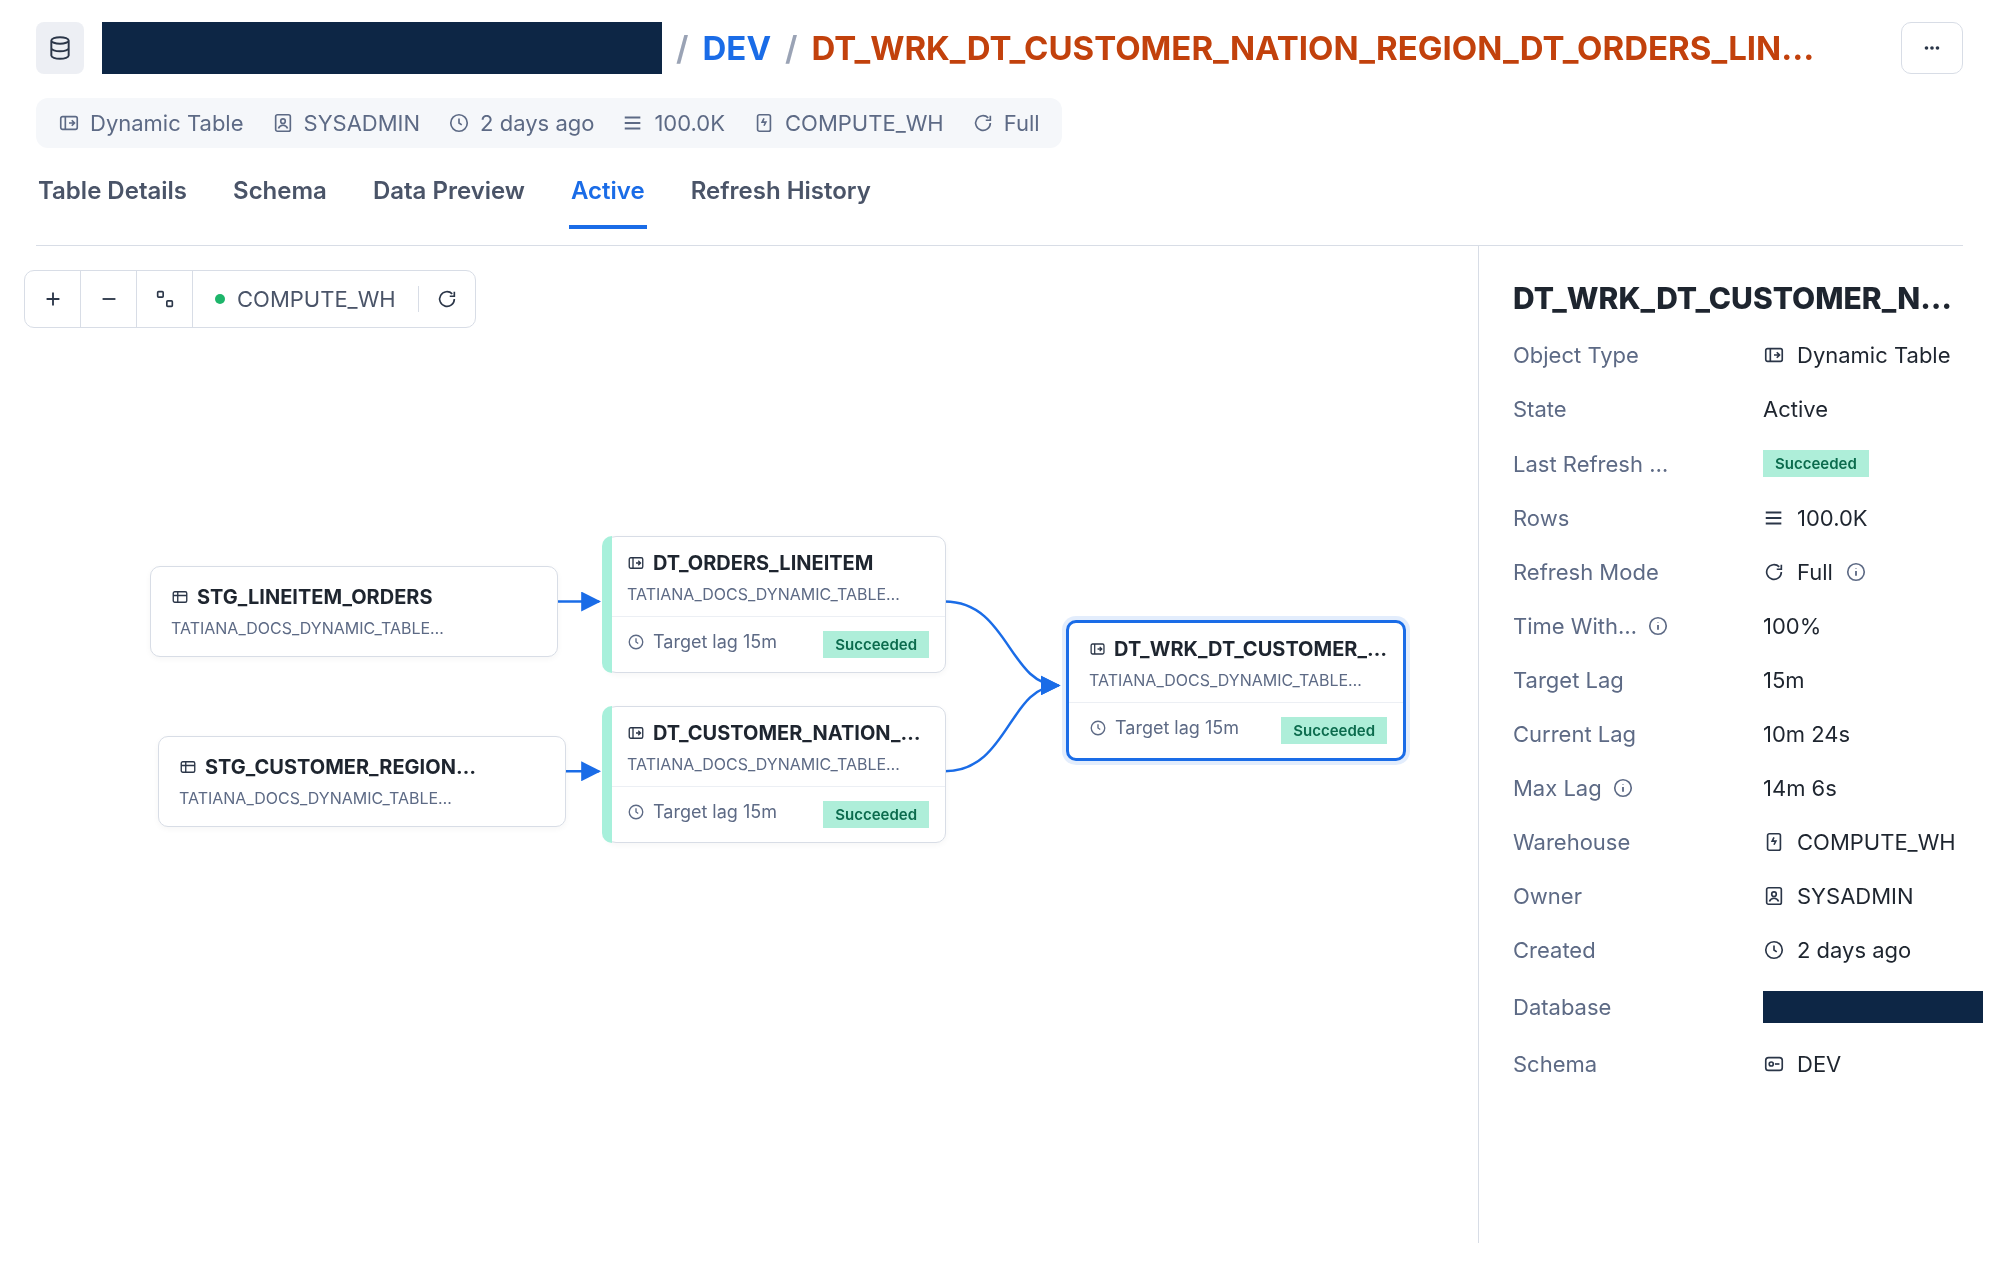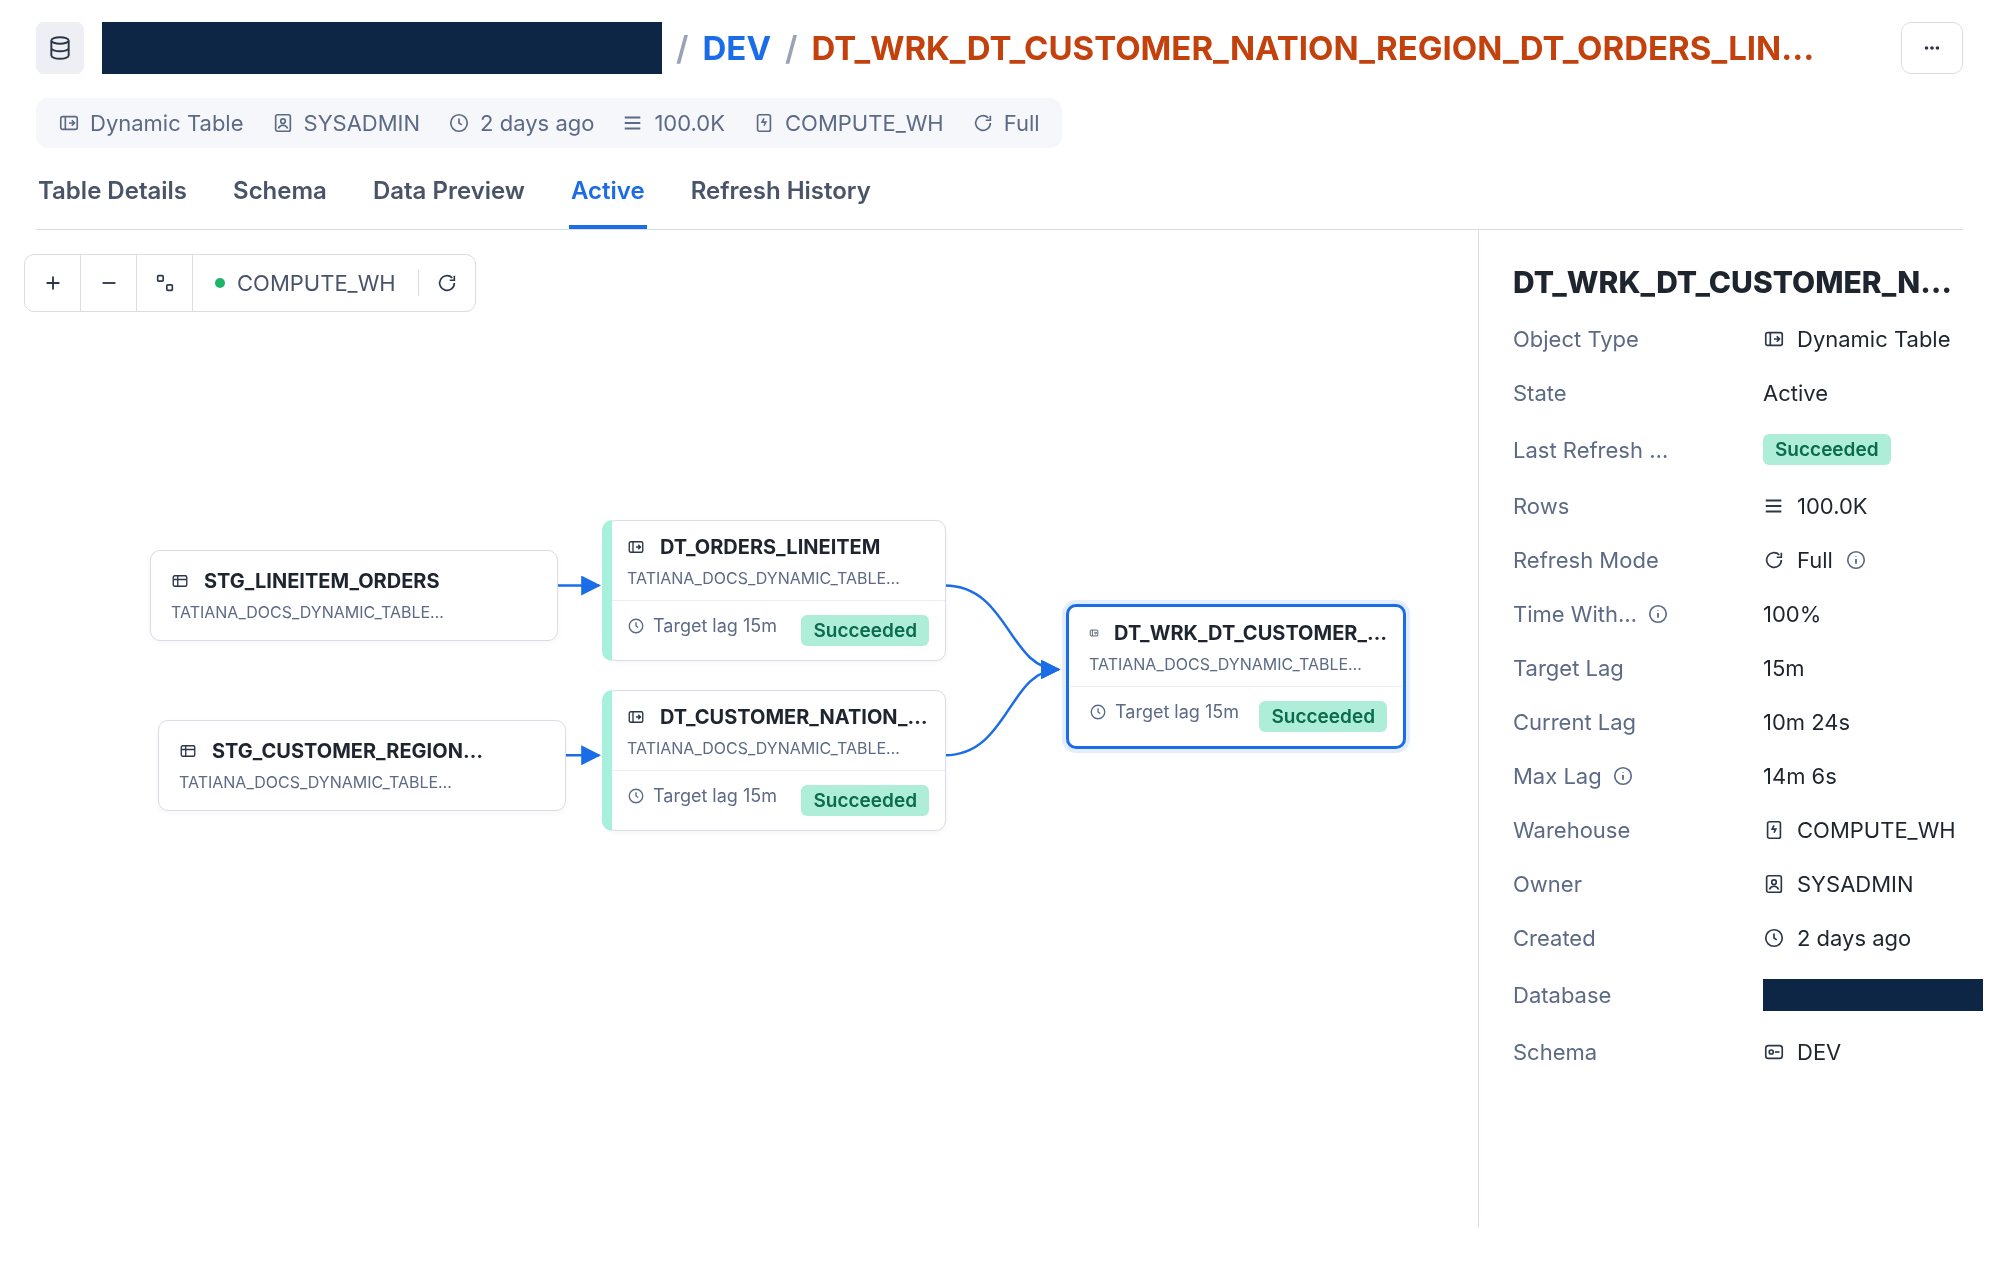--- a/index.html
+++ b/index.html
@@ -65,21 +65,21 @@
     color:var(--text-muted); font-size:22px;
   }
   .meta .item{ display:flex; align-items:center; gap:10px;}
 
   
   .tabs{
     margin:28px 36px 0 36px;
     display:flex; gap:42px;
     font-size:24px; font-weight:600;
     border-bottom:1px solid var(--border);
-    padding-bottom:0;
+    padding-bottom:16px;
   }
   .tab{ padding:0 2px 20px 2px; color:#4a5468; cursor:pointer; }
   .tab.active{ color:var(--tab-blue); border-bottom:4px solid var(--tab-blue);}
 
   
   .body{
     display:flex;
     height: calc(1277px - 280px);
   }
   .canvas{
@@ -121,32 +121,32 @@
     width:408px;
     border:1px solid var(--border);
     border-radius:10px;
     background:#fff;
     box-shadow:0 2px 6px rgba(0,0,0,0.04);
   }
   .node.dt{ width:340px; }
   .node .accent{ position:absolute; left:-5px; top:-1px; bottom:-1px; width:10px;
                  border-radius:10px 0 0 10px; background:#a7f0db;}
   .node .nh{ padding:14px 16px 12px 20px; border-bottom:1px solid #eceff4;}
-  .node .nt{ display:flex; align-items:center; gap:15px; font-weight:700; font-size:20px;
+  .node .nt{ display:flex; align-items:center; gap:8px; font-weight:700; font-size:20px;
              white-space:nowrap; overflow:hidden; text-overflow:ellipsis;}
   .node .ns{ font-size:16px; color:var(--text-muted); margin-top:9px;
              white-space:nowrap; overflow:hidden; text-overflow:ellipsis;}
   .node .nf{ padding:14px 16px 14px 20px; display:flex; align-items:flex-start; justify-content:space-between;
              font-size:18px; color:var(--text-muted);}
   .node.stg .nh{ border-bottom:none; padding:18px 16px 18px 20px;}
   .badge{
     display:inline-flex; align-items:center;
     background:var(--green-bg); color:var(--green-tx);
-    font-size:19px; font-weight:600;
-    padding:4px 12px; border-radius:6px;
+    font-size:15px; font-weight:600;
+    padding:4px 12px; border-radius:0;
   }
   .node.selected{
     border:3px solid var(--node-sel);
     box-shadow:0 0 0 4px rgba(26,108,231,0.12);
   }
 
   svg.edges{ position:absolute; inset:0; pointer-events:none;}
 
   
   .side h2{

